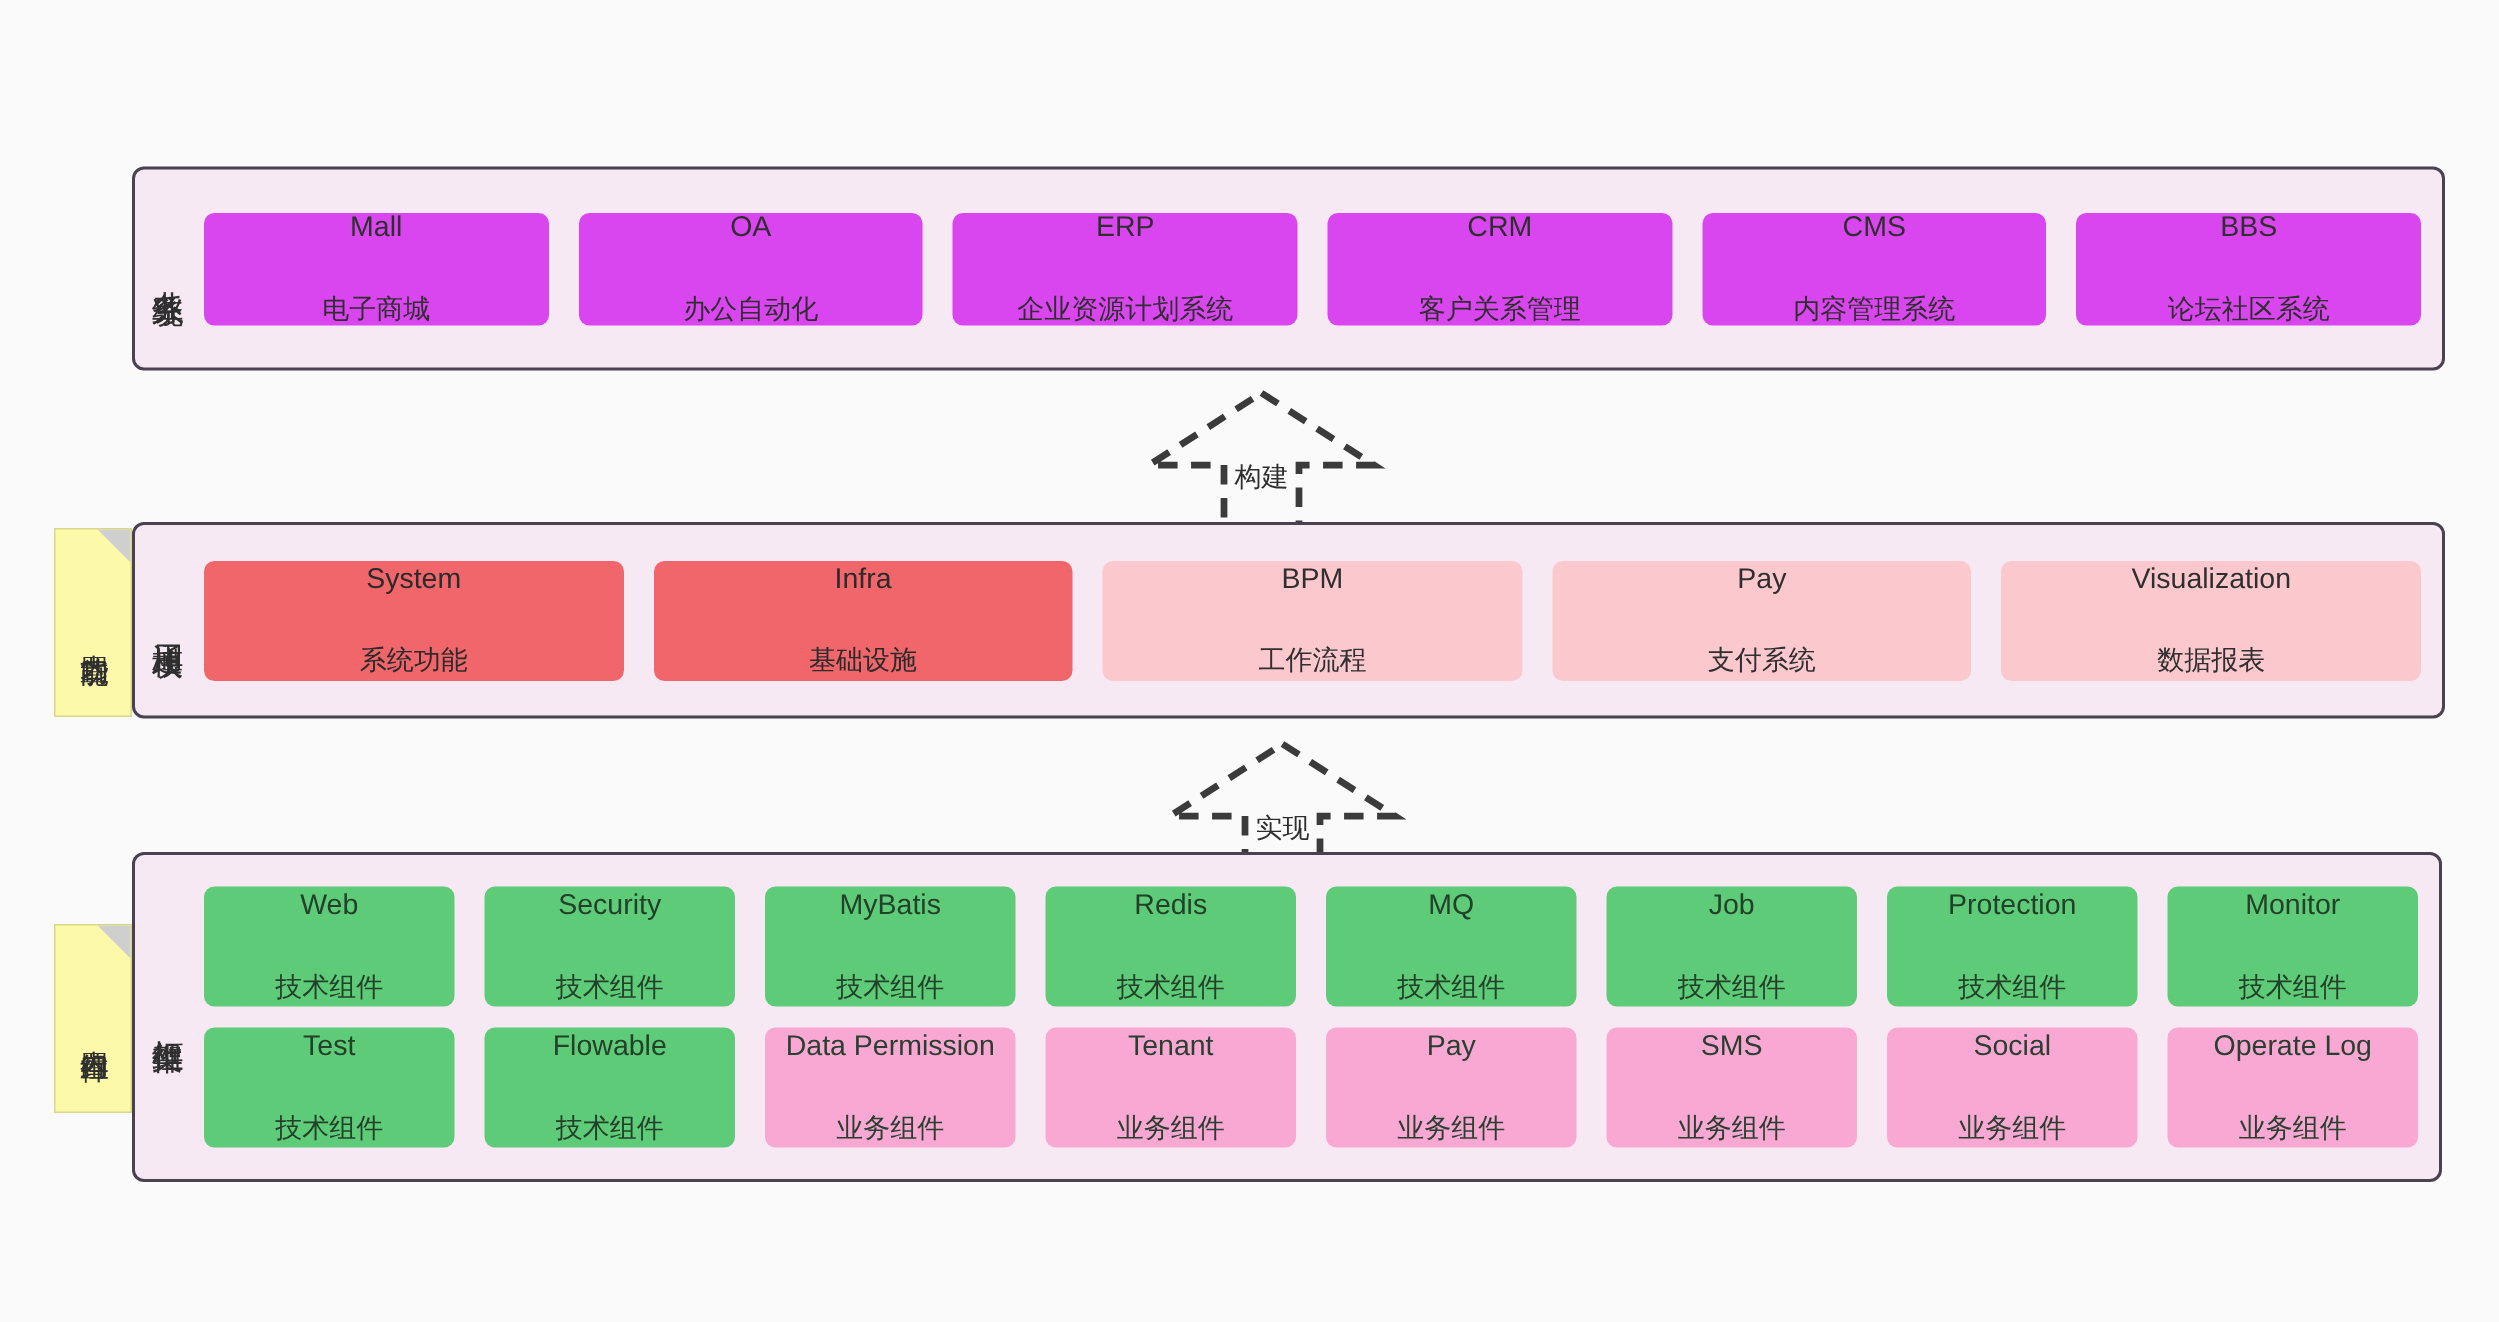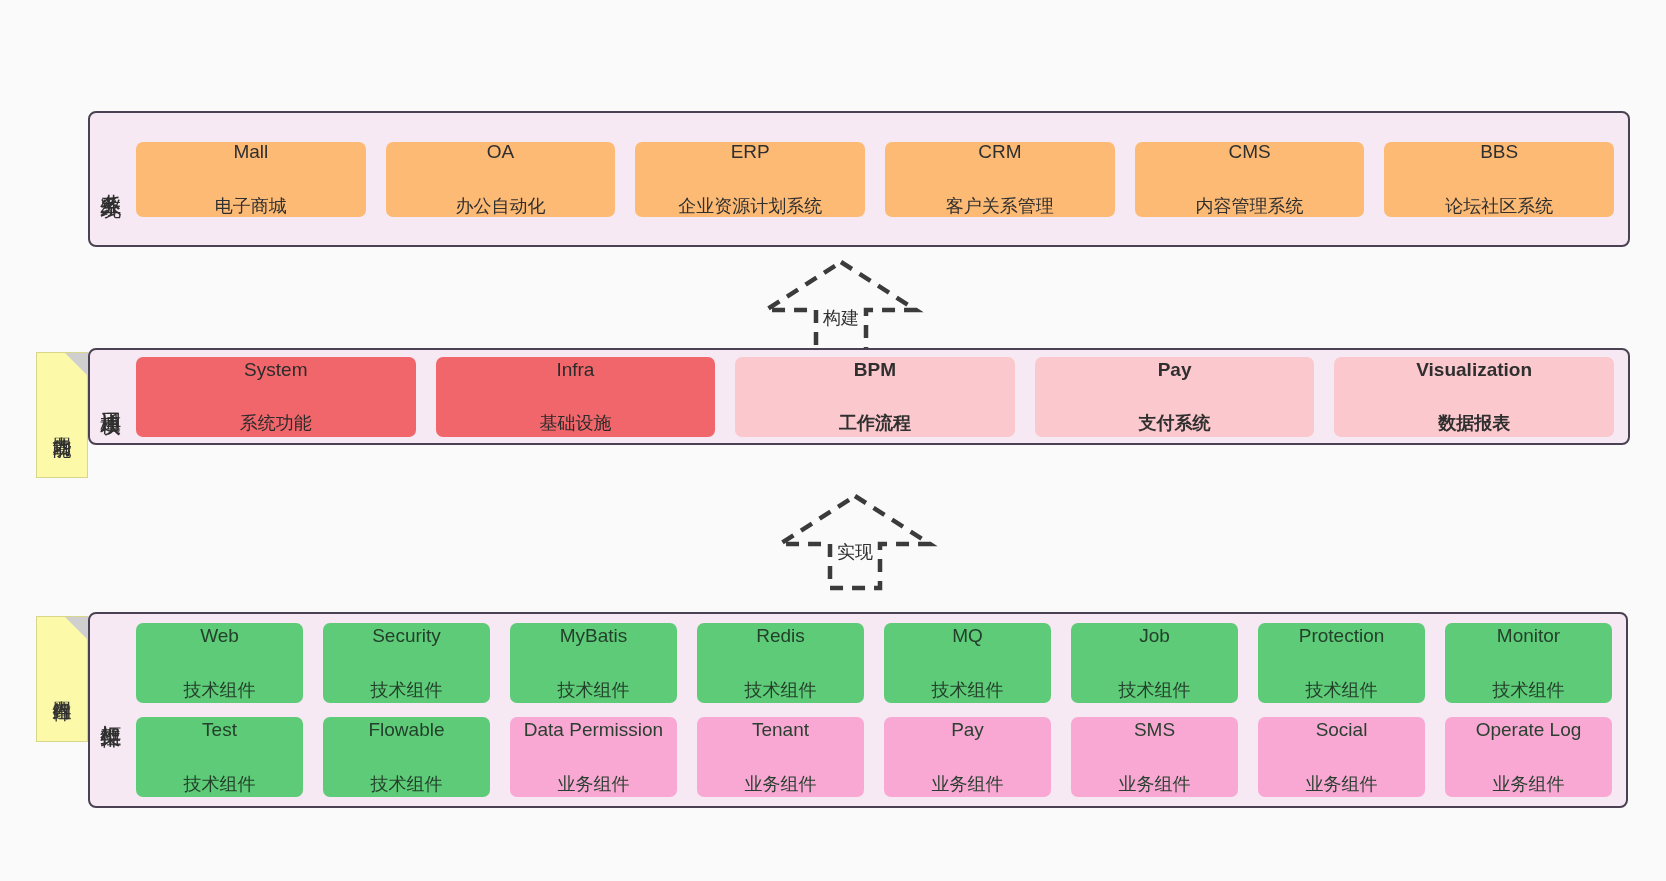--- a/index.html
+++ b/index.html
@@ -66,30 +66,30 @@
     justify-content: center;
     text-align: center;
     box-sizing: border-box;
     padding: 6px 4px;
     line-height: 1.22;
   }
   .card .t1 { font-size: 19px; }
   .card .t2 { font-size: 18px; margin-top: 32px; }
 
   
-  .c-blue      { background: #fdba74; color: #2f2f2f; align-items: center; }
+  .c-blue      { background: #d946ef; color: #2f2f2f; align-items: center; }
   .c-red       { background: #f1666b; color: #2b2b2b; }
-  .c-pink      { background: #fbc8ce; color: #2f2f2f; font-weight: bold; }
+  .c-pink      { background: #fbc8ce; color: #2f2f2f; }
   .c-green     { background: #5ecb78; color: #23402a; }
   .c-lgreen    { background: #f9a8d4; color: #2b3f30; }
 
   
   #layer-business { left: 88px;  top: 111px; width: 1542px; height: 136px; }
-  #layer-common   { left: 88px;  top: 348px; width: 1542px; height: 97px; }
-  #layer-frame    { left: 88px;  top: 612px; width: 1540px; height: 196px; }
+  #layer-common   { left: 88px;  top: 348px; width: 1542px; height: 131px; }
+  #layer-frame    { left: 88px;  top: 568px; width: 1540px; height: 220px; }
 
   #layer-business .card { height: 75px; }
   #layer-common .card   { height: 80px; }
   #layer-frame .card    { height: 80px; }
 
   
   .note {
     position: absolute;
     width: 52px;
     background: #fcfaa8;

